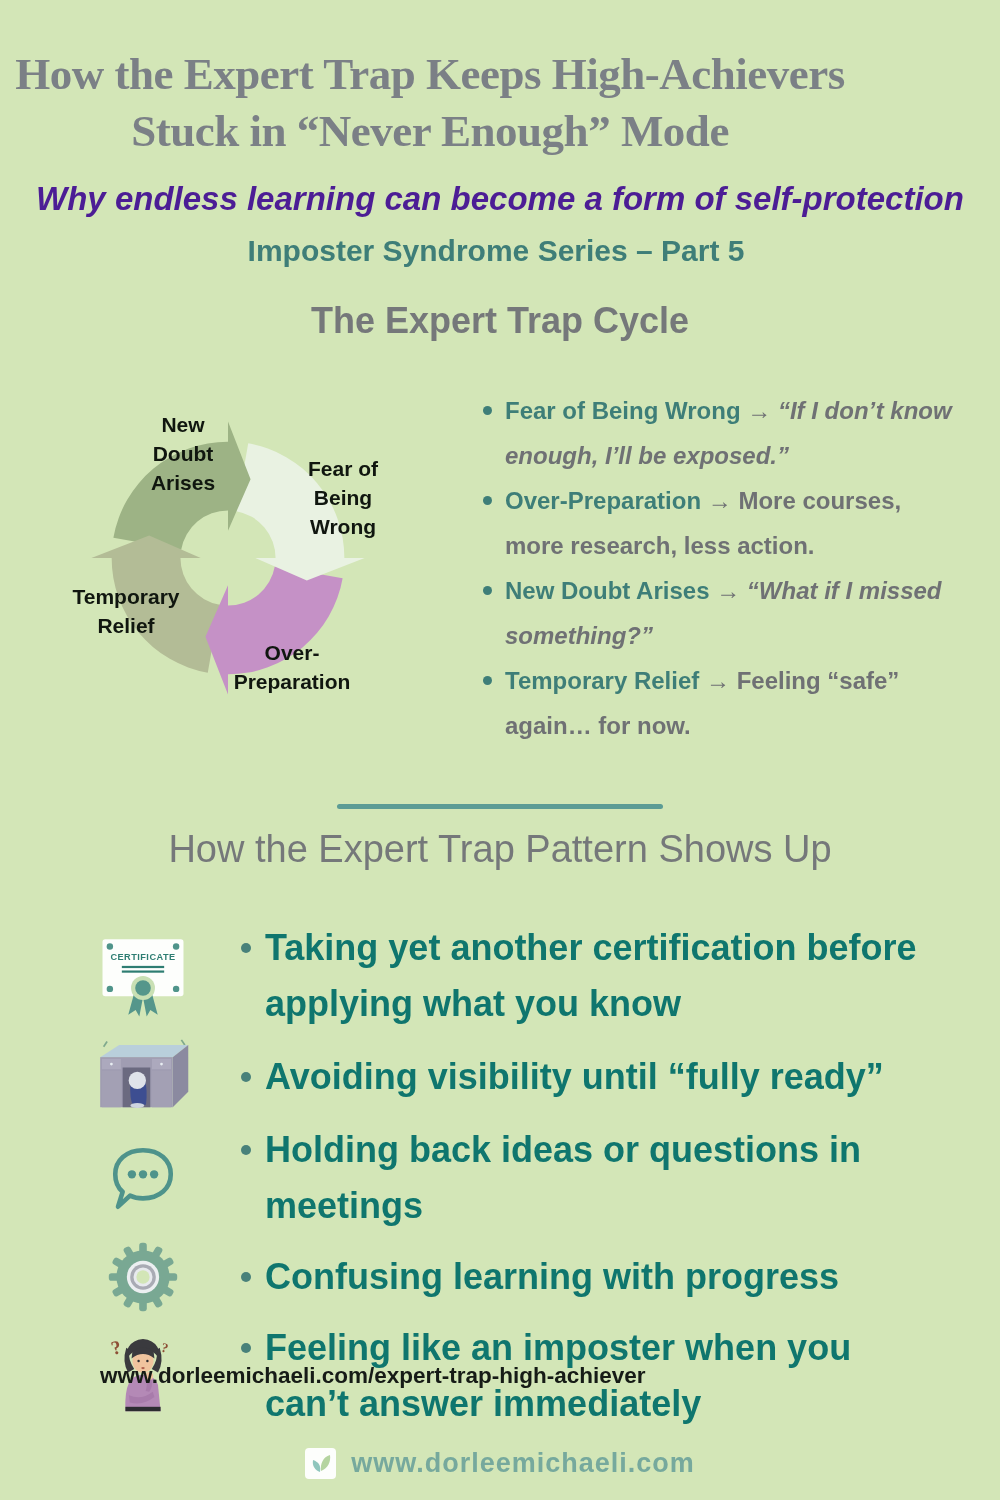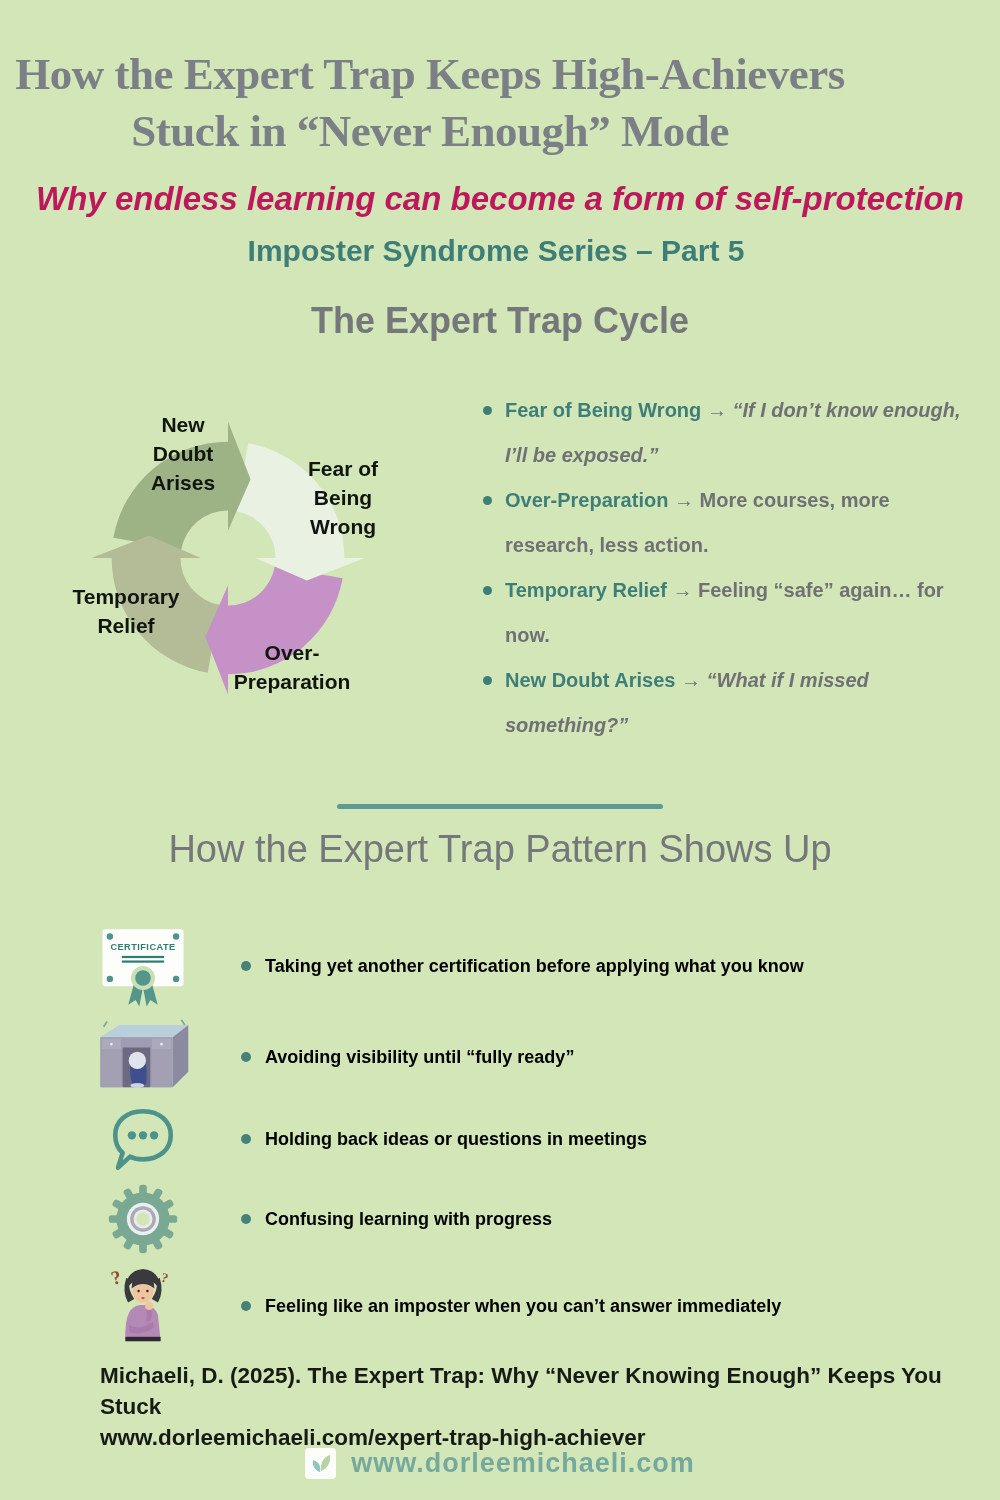--- a/index.html
+++ b/index.html
@@ -18,21 +18,21 @@
     font-family:"Liberation Serif", serif;
     font-weight:bold;
     font-size:45px; line-height:57px;
     color:#7b8086;
     letter-spacing:-0.5px;
   }
   .subtitle {
     position:absolute; top:180px; left:0; width:1000px;
     text-align:center;
     font-size:33px; font-style:italic; font-weight:bold;
-    color:#be185d;
+    color:#4c1d95;
   }
   .series {
     position:absolute; top:234px; left:0; width:992px;
     text-align:center;
     font-size:30px; font-weight:bold;
     color:#3e7e78;
   }
 
   
   .cycle-heading {
@@ -58,21 +58,21 @@
   .lbl-overprep  { left:236px; top:282px; width:155px; }
   .lbl-temporary { left:70px;  top:226px; width:145px; }
 
   .cycle-bullets {
     position:absolute; left:478px; top:388px; width:488px;
     list-style:none;
   }
   .cycle-bullets li {
     position:relative;
     padding-left:27px;
-    font-size:20px; font-weight:bold;
+    font-size:24px; font-weight:bold;
     line-height:45px;
     color:#6f7174;
   }
   .cycle-bullets li::before {
     content:"";
     position:absolute; left:5px; top:18px;
     width:9px; height:9px; border-radius:50%;
     background:#3e7e78;
   }
   .cycle-bullets .kw { color:#3e7e78; }
@@ -101,23 +101,23 @@
     margin-bottom:5px;
   }
   .icon-box {
     width:95px; flex:0 0 95px;
     display:flex; justify-content:center; align-items:center;
   }
   .pattern-text {
     position:relative;
     margin-left:48px; width:700px;
     padding-left:27px;
-    font-size:18px; font-weight:bold;
+    font-size:36px; font-weight:bold;
     line-height:56px;
-    color:#000000;
+    color:#0f766e;
   }
   .pattern-text::before {
     content:"";
     position:absolute; left:3px; top:23px;
     width:10px; height:10px; border-radius:50%;
     background:#48817a;
   }
 
   
   .citation {
@@ -176,28 +176,28 @@
     <span class="kw">Fear of Being Wrong</span>
     <span class="arr">→</span>
     <span class="quote">“If I don’t know enough, I’ll be exposed.”</span>
   </li>
   <li>
     <span class="kw">Over-Preparation</span>
     <span class="arr">→</span>
     <span>More courses, more research, less action.</span>
   </li>
   <li>
+    <span class="kw">New Doubt Arises</span>
+    <span class="arr">→</span>
+    <span class="quote">“What if I missed something?”</span>
+  </li>
+  <li>
     <span class="kw">Temporary Relief</span>
     <span class="arr">→</span>
     <span>Feeling “safe” again… for now.</span>
-  </li>
-  <li>
-    <span class="kw">New Doubt Arises</span>
-    <span class="arr">→</span>
-    <span class="quote">“What if I missed something?”</span>
   </li>
 </ul>
 
 <div class="divider"></div>
 <h2 class="pattern-heading">How the Expert Trap Pattern Shows Up</h2>
 
 <ul class="pattern-list">
 
   <li>
     <div class="icon-box">
@@ -301,21 +301,20 @@
         <path d="M57,68 Q62,62 59,52 L54,52 Q55,62 53,67 Z" fill="#a87bab"></path>
         <circle cx="57" cy="50" r="4.5" fill="#f0c49e"></circle>
         <rect x="30" y="85" width="40" height="5" fill="#2c2c30"></rect>
       </svg>
     </div>
     <div class="pattern-text">Feeling like an imposter when you can’t answer immediately</div>
   </li>
 </ul>
 
 <div class="citation">
-  <div>Michaeli, D. (2025). The Expert Trap: Why “Never Knowing Enough” Keeps You Stuck</div>
   <div>www.dorleemichaeli.com/expert-trap-high-achiever</div>
 </div>
 
 <div class="footer">
   <div class="footer-logo">
     <svg width="24" height="24" viewBox="0 0 24 24" aria-hidden="true">
       <path d="M12,19 C11,12 14,5 21,3 C22,10 19,16 12,19 Z" fill="#b5d4a0"></path>
       <path d="M11,20 C6,18 3,14 4,8 C10,10 12,14 11,20 Z" fill="#8fc6bd"></path>
     </svg>
   </div>

